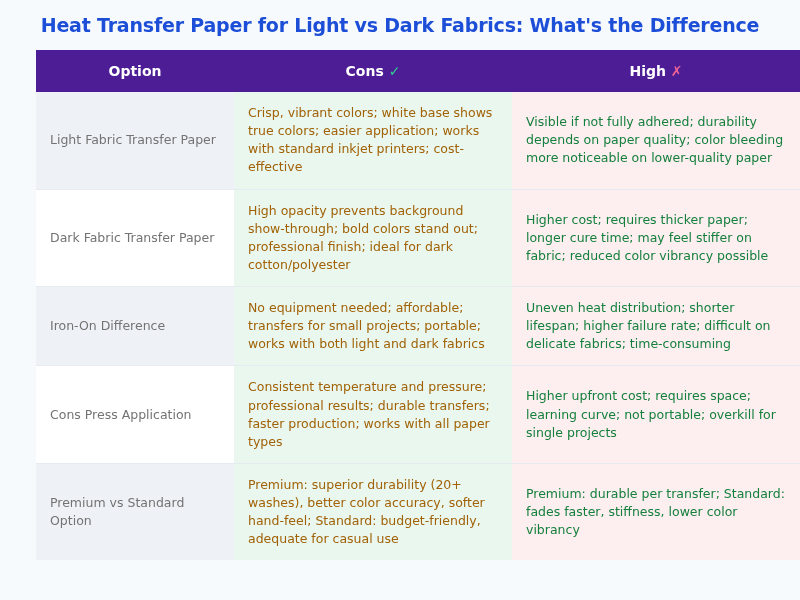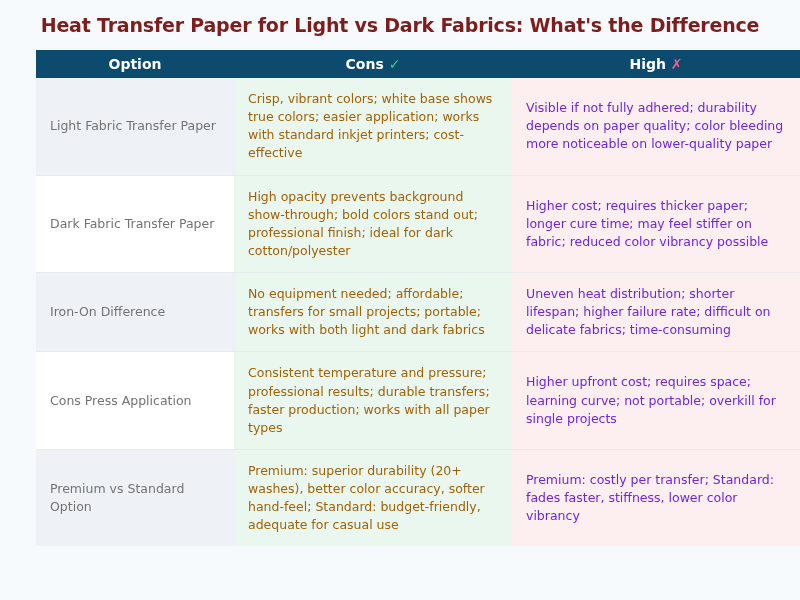--- a/index.html
+++ b/index.html
@@ -13,41 +13,41 @@
   .page {
     width: 800px;
     height: 600px;
     box-sizing: border-box;
     background: #f7fafc;
     position: relative;
     overflow: hidden;
   }
   .title {
     text-align: center;
-    color: #7f1d1d;
+    color: #1d4ed8;
     font-size: 19px;
     font-weight: bold;
     padding-top: 14px;
     padding-bottom: 14px;
     letter-spacing: -0.2px;
   }
   .table-wrap {
     margin: 0 36px;
   }
   table {
     width: 728px;
     border-collapse: collapse;
     table-layout: fixed;
   }
   thead th {
-    background: #0c4a6e;
+    background: #4c1d95;
     color: #ffffff;
     font-size: 14px;
     font-weight: bold;
-    padding: 6px 6px;
+    padding: 13px 6px;
     text-align: center;
     border: none;
   }
   thead th.col-option { width: 186px; }
   thead th.col-pros { width: 266px; }
   thead th.col-cons { width: 276px; }
   .check { color: #2fcf8f; font-weight: bold; }
   .cross { color: #f06292; font-weight: bold; }
   tbody td {
     font-size: 12.5px;
@@ -64,21 +64,21 @@
   }
   tbody tr:nth-child(even) td.cell-option {
     background: #ffffff;
   }
   tbody td.cell-pros {
     background: #eaf7ee;
     color: #a16207;
   }
   tbody td.cell-cons {
     background: #fdeef0;
-    color: #6d28d9;
+    color: #15803d;
   }
   tbody tr:last-child td { border-bottom: none; }
 </style>
 </head>
 <body>
 
 <div class="page">
 
   <div class="title">Heat Transfer Paper for Light vs Dark Fabrics: What's the Difference</div>
 
@@ -108,19 +108,19 @@
           <td class="cell-cons">Uneven heat distribution; shorter lifespan; higher failure rate; difficult on delicate fabrics; time-consuming</td>
         </tr>
         <tr>
           <td class="cell-option">Cons Press Application</td>
           <td class="cell-pros">Consistent temperature and pressure; professional results; durable transfers; faster production; works with all paper types</td>
           <td class="cell-cons">Higher upfront cost; requires space; learning curve; not portable; overkill for single projects</td>
         </tr>
         <tr>
           <td class="cell-option">Premium vs Standard Option</td>
           <td class="cell-pros">Premium: superior durability (20+ washes), better color accuracy, softer hand-feel; Standard: budget-friendly, adequate for casual use</td>
-          <td class="cell-cons">Premium: costly per transfer; Standard: fades faster, stiffness, lower color vibrancy</td>
+          <td class="cell-cons">Premium: durable per transfer; Standard: fades faster, stiffness, lower color vibrancy</td>
         </tr>
       </tbody>
     </table>
   </div>
 
 </div>
 
 </body></html>

